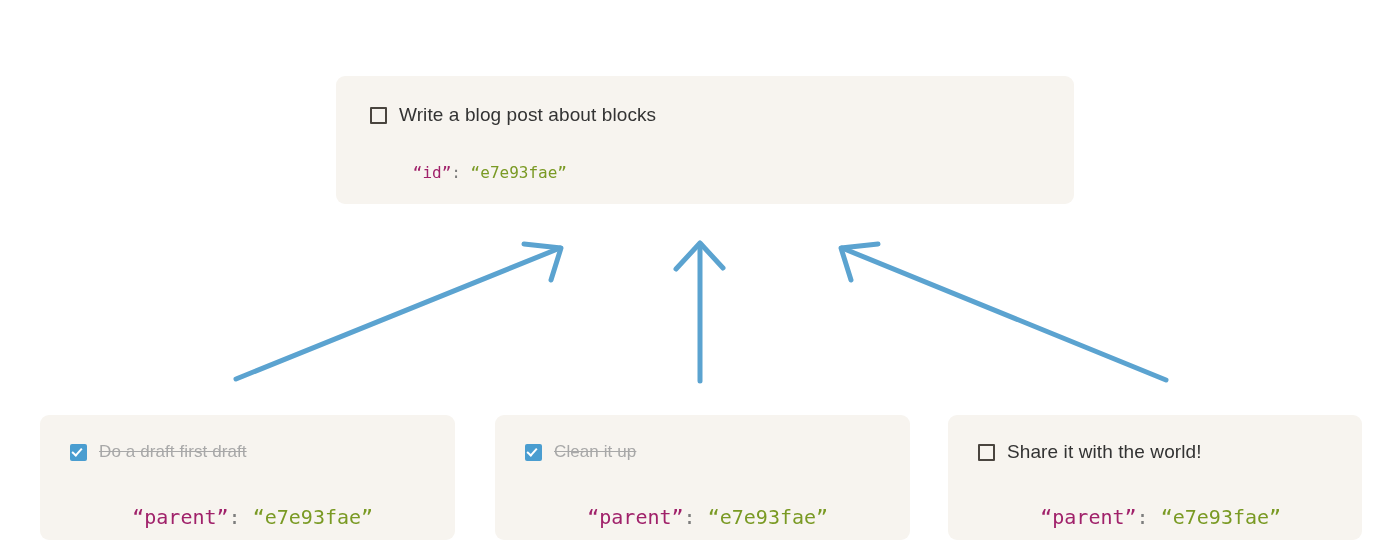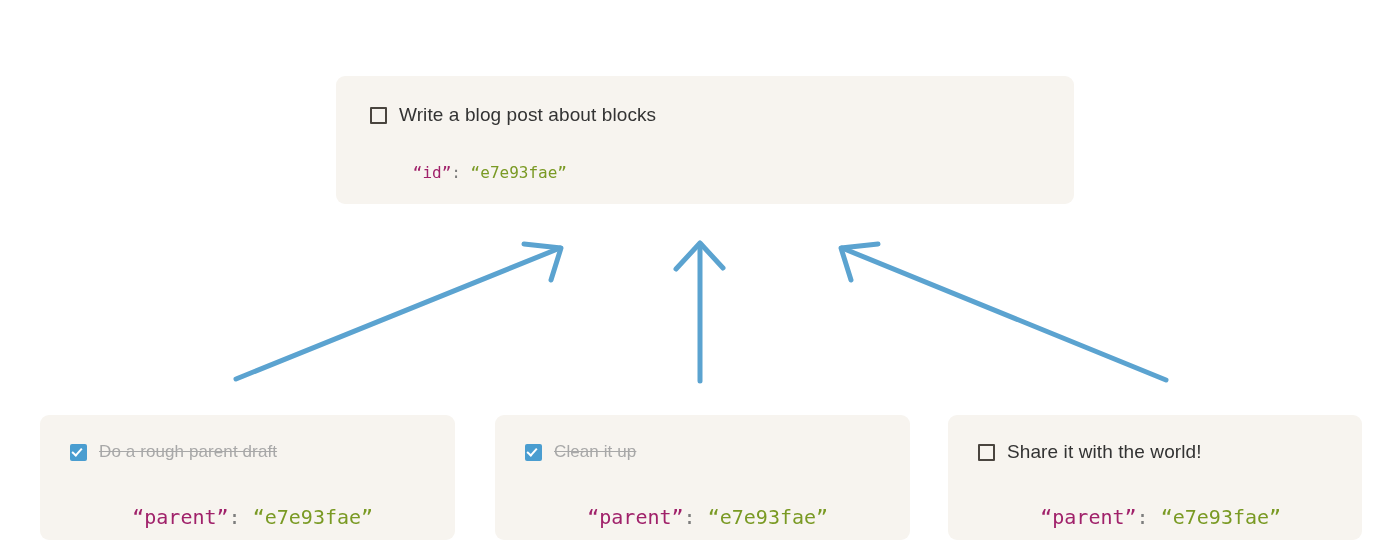--- a/index.html
+++ b/index.html
@@ -150,21 +150,21 @@
     <div class="code-line">
       <span class="code-key">“id”</span><span class="code-colon">:</span><span class="code-space"> </span><span class="code-val">“e7e93fae”</span>
     </div>
   </div>
 
   <div class="card card-child-1">
     <div class="todo-row">
       <span class="checkbox checked">
           <span class="tick"></span>
         </span>
-      <span class="todo-label done">Do a rough parent draft</span>
+      <span class="todo-label done">Do a draft first draft</span>
     </div>
     <div class="code-line">
       <span class="code-key">“parent”</span><span class="code-colon">:</span><span class="code-space"> </span><span class="code-val">“e7e93fae”</span>
     </div>
   </div>
 
   <div class="card card-child-2">
     <div class="todo-row">
       <span class="checkbox checked">
           <span class="tick"></span>

